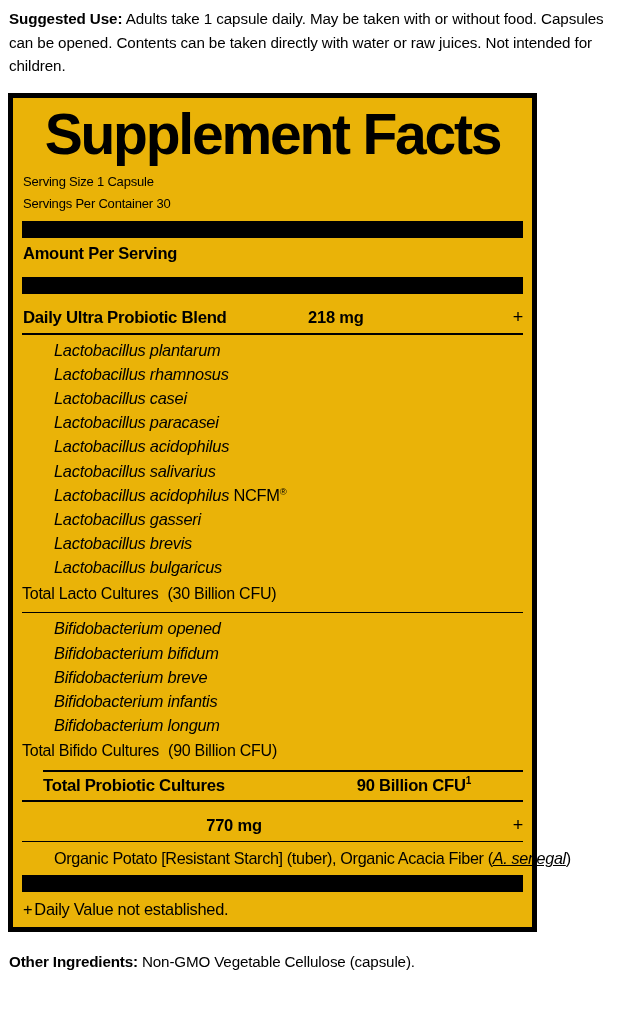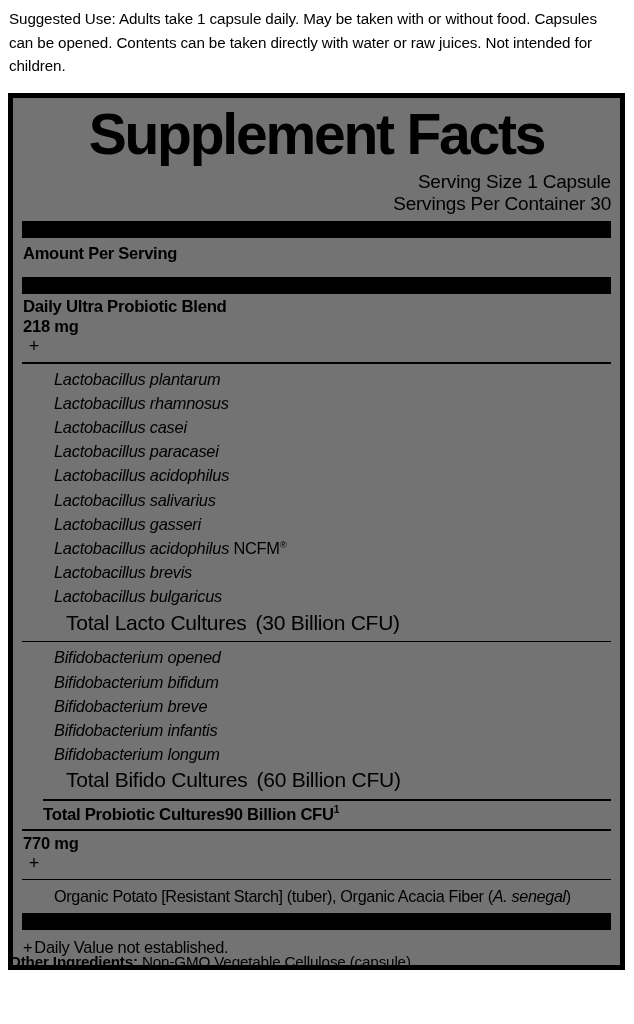--- a/index.html
+++ b/index.html
@@ -23,53 +23,52 @@
   }
 
   
   .suggested-use {
     padding: 7px 12px 0 9px;
     font-size: 15.2px;
     line-height: 23.5px;
     letter-spacing: -0.1px;
   }
   .suggested-use .su-label {
-    font-weight: normal;
+    font-weight: bold;
   }
 
   
   .sf-panel {
     position: absolute;
     left: 8px;
     top: 93px;
-    width: 617px;
+    width: 529px;
     box-sizing: border-box;
     border: 5px solid #000;
-    background: #737373;
+    background: #eab308;
   }
   .sf-inner {
     padding: 0 9px 0 9px;
   }
 
   .sf-title {
     font-size: 57px;
     font-weight: bold;
     line-height: 1.0;
     letter-spacing: -2.2px;
     text-align: center;
     padding: 8px 0 6px 0;
     white-space: nowrap;
   }
 
   .serving-lines {
-    font-size: 19px;
+    font-size: 13px;
     line-height: 22px;
     padding: 2px 0 6px 1px;
     letter-spacing: -0.2px;
-    text-align: right;
   }
 
   
   .bar-thick {
     height: 17px;
     background: #000;
     margin: 0;
   }
   .rule-thin {
     height: 2px;
@@ -84,26 +83,25 @@
     font-size: 16.5px;
     font-weight: bold;
     line-height: 20px;
     padding: 5px 0 14px 1px;
     letter-spacing: -0.25px;
   }
 
   
   .blend-row {
     display: flex;
-    align-items: flex-start;
+    align-items: center;
     font-size: 16.8px;
     font-weight: bold;
-    padding: 3px 0 5px 1px;
+    padding: 13px 0 5px 1px;
     letter-spacing: -0.3px;
-    flex-direction: column;
   }
   .blend-row .lbl { flex: 0 0 auto; }
   .blend-row .amt {
     flex: 1 1 auto;
     text-align: center;
     font-weight: bold;
     font-size: 16.5px;
     letter-spacing: -0.2px;
     padding-right: 62px;
   }
@@ -121,21 +119,21 @@
     align-items: baseline;
     font-size: 16.8px;
     font-weight: bold;
     padding: 4px 0 4px 0;
     letter-spacing: -0.3px;
     margin-left: 21px;
   }
   .total-row .lbl { flex: 0 0 auto; text-align: right; }
   .total-row .amt {
     flex: 1 1 auto;
-    text-align: left;
+    text-align: right;
     font-weight: bold;
     font-size: 16.6px;
     letter-spacing: -0.25px;
     padding-right: 52px;
   }
   .total-row .amt sup {
     font-size: 10px;
     vertical-align: super;
     line-height: 0;
   }
@@ -153,39 +151,38 @@
   }
   .strain .roman {
     font-style: normal;
   }
   .strain .roman sup {
     font-size: 9.5px;
     vertical-align: super;
     line-height: 0;
   }
   .subtotal {
-    font-size: 21px;
+    font-size: 16px;
     line-height: 24.2px;
-    margin-left: 44px;
     letter-spacing: -0.25px;
     padding-top: 2px;
     padding-bottom: 3px;
     white-space: nowrap;
   }
   .subtotal .gap { display: inline-block; width: 9px; }
 
   .fiber-detail {
     font-size: 16.2px;
     line-height: 22px;
     margin-left: 32px;
     letter-spacing: -0.35px;
     padding: 5px 0 6px 0;
     white-space: nowrap;
   }
-  .fiber-detail i { font-style: italic; }
+  .fiber-detail i { font-style: italic; text-decoration: underline; }
 
   .footnote {
     font-size: 16.4px;
     line-height: 22px;
     padding: 6px 0 7px 1px;
     letter-spacing: -0.25px;
   }
   .footnote .plus { margin-right: 2px; }
 
   
@@ -232,36 +229,36 @@
 
       <div class="rule-hair"></div>
 
       <div class="indent-block">
         <div class="strain">Lactobacillus plantarum</div>
         <div class="strain">Lactobacillus rhamnosus</div>
         <div class="strain">Lactobacillus casei</div>
         <div class="strain">Lactobacillus paracasei</div>
         <div class="strain">Lactobacillus acidophilus</div>
         <div class="strain">Lactobacillus salivarius</div>
+        <div class="strain"><span>Lactobacillus acidophilus</span><span class="roman"><span> NCFM</span><sup>®</sup></span></div>
         <div class="strain">Lactobacillus gasseri</div>
-        <div class="strain"><span>Lactobacillus acidophilus</span><span class="roman"><span> NCFM</span><sup>®</sup></span></div>
         <div class="strain">Lactobacillus brevis</div>
         <div class="strain">Lactobacillus bulgaricus</div>
         <div class="subtotal"><span>Total Lacto Cultures</span><span class="gap"></span><span>(30 Billion CFU)</span></div>
       </div>
 
       <div class="rule-hair"></div>
 
       <div class="indent-block">
         <div class="strain">Bifidobacterium opened</div>
         <div class="strain">Bifidobacterium bifidum</div>
         <div class="strain">Bifidobacterium breve</div>
         <div class="strain">Bifidobacterium infantis</div>
         <div class="strain">Bifidobacterium longum</div>
-        <div class="subtotal"><span>Total Bifido Cultures</span><span class="gap"></span><span>(60 Billion CFU)</span></div>
+        <div class="subtotal"><span>Total Bifido Cultures</span><span class="gap"></span><span>(90 Billion CFU)</span></div>
       </div>
 
       <div class="rule-thin" style="margin-left:21px;width:calc(100% - 21px);"></div>
 
       <div class="total-row">
         <span class="lbl">Total Probiotic Cultures</span>
         <span class="amt"><span>90 Billion CFU</span><sup>1</sup></span>
       </div>
 
       <div class="rule-thin"></div>

